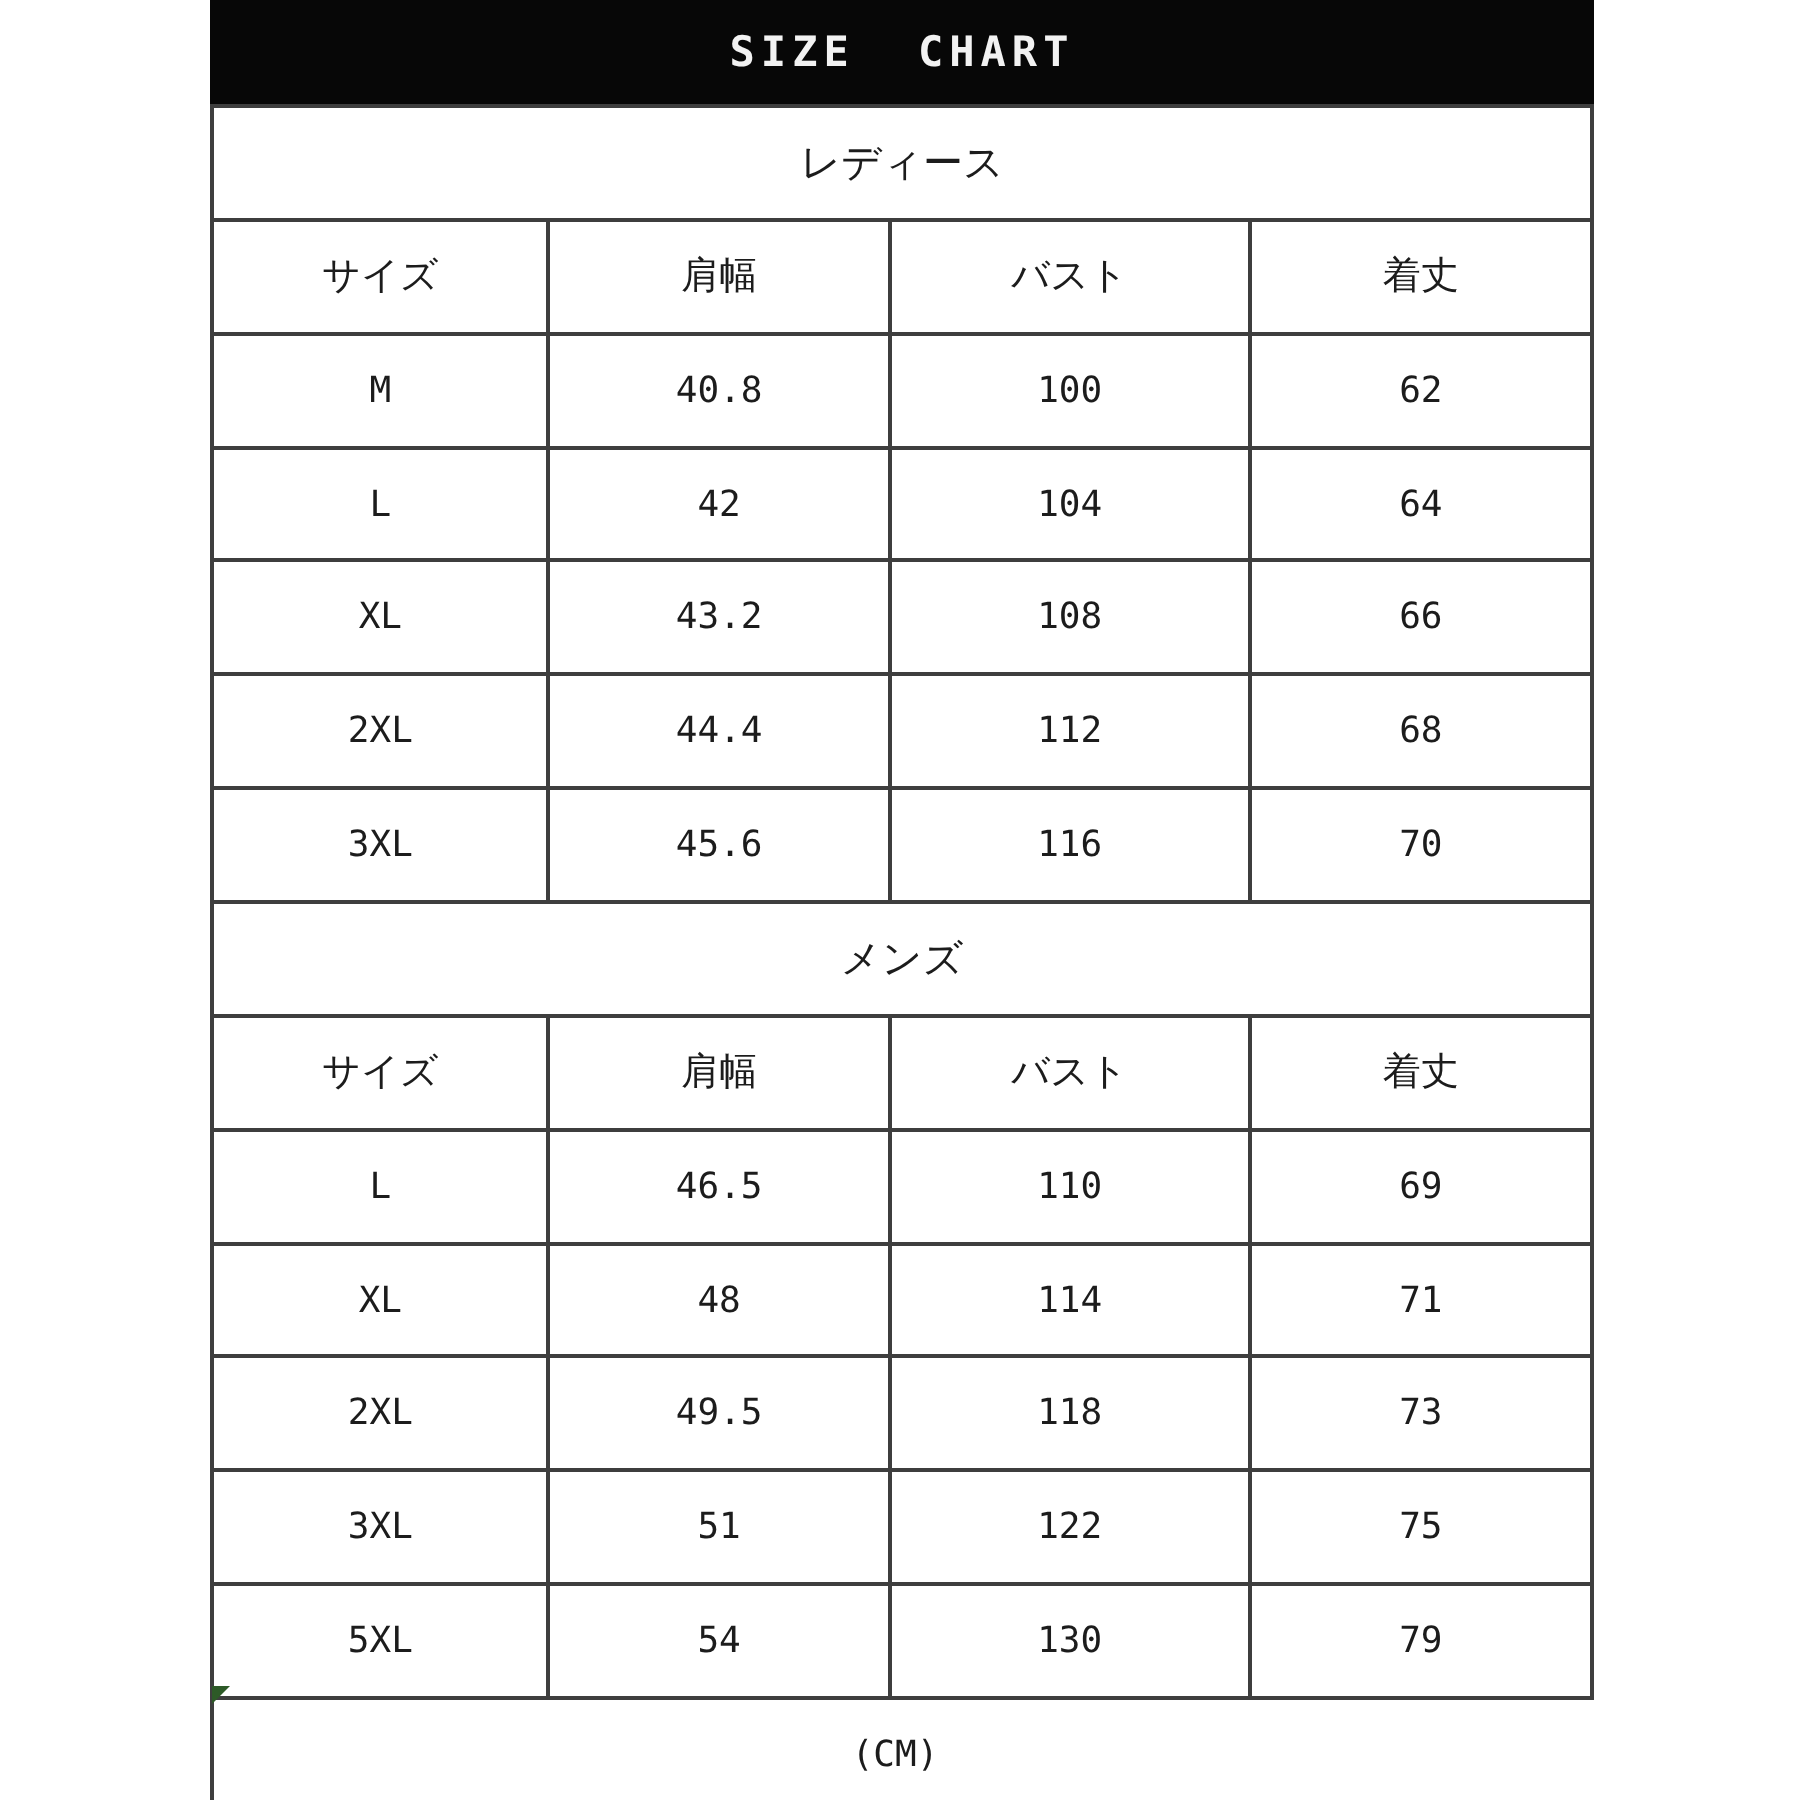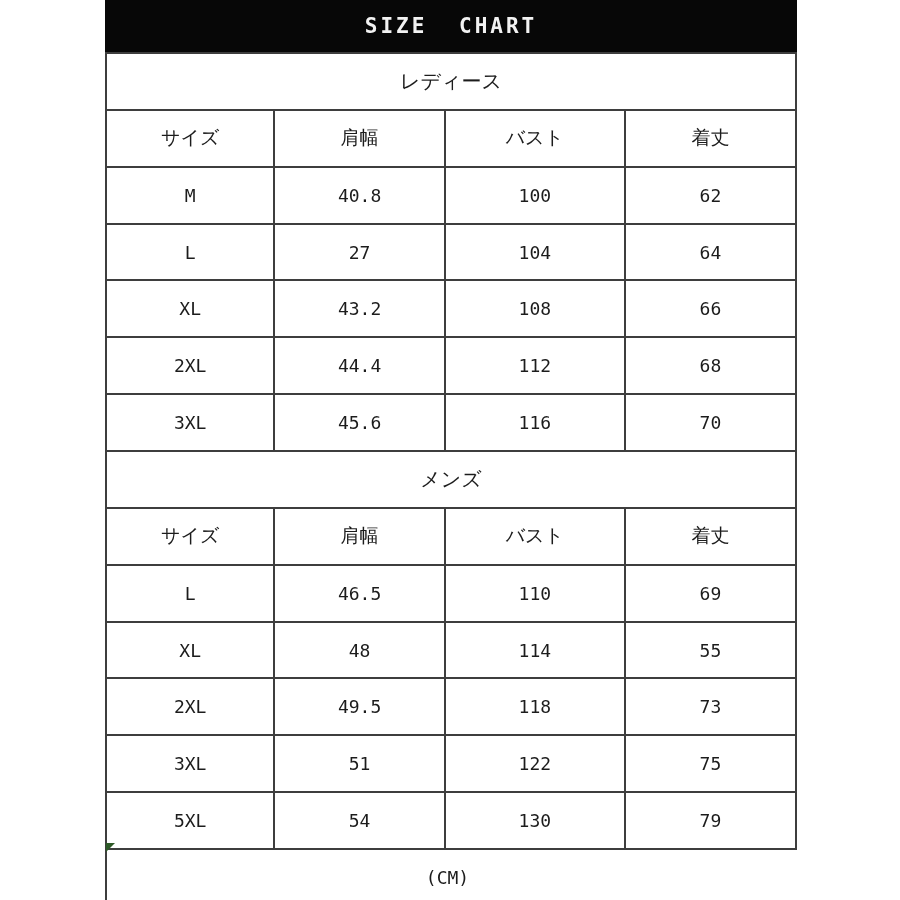--- a/index.html
+++ b/index.html
@@ -63,21 +63,21 @@
     </tr>
 
     <tr class="data-row">
       <td>M</td>
       <td>40.8</td>
       <td>100</td>
       <td>62</td>
     </tr>
     <tr class="data-row">
       <td>L</td>
-      <td>27</td>
+      <td>42</td>
       <td>104</td>
       <td>64</td>
     </tr>
     <tr class="data-row">
       <td>XL</td>
       <td>43.2</td>
       <td>108</td>
       <td>66</td>
     </tr>
     <tr class="data-row">
@@ -107,21 +107,21 @@
     <tr class="data-row">
       <td>L</td>
       <td>46.5</td>
       <td>110</td>
       <td>69</td>
     </tr>
     <tr class="data-row">
       <td>XL</td>
       <td>48</td>
       <td>114</td>
-      <td>55</td>
+      <td>71</td>
     </tr>
     <tr class="data-row">
       <td>2XL</td>
       <td>49.5</td>
       <td>118</td>
       <td>73</td>
     </tr>
     <tr class="data-row">
       <td>3XL</td>
       <td>51</td>

